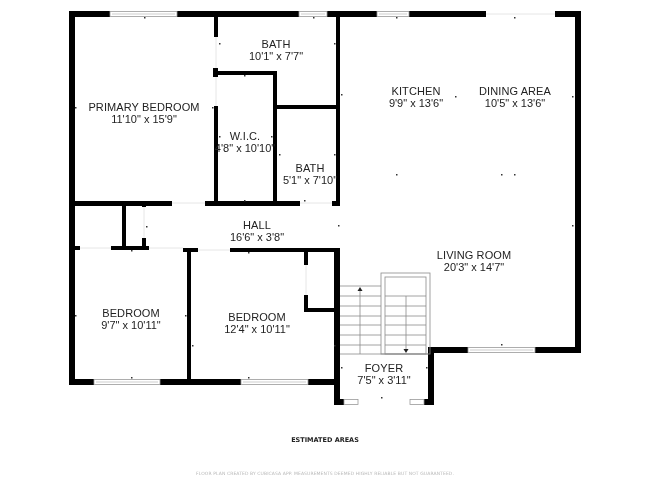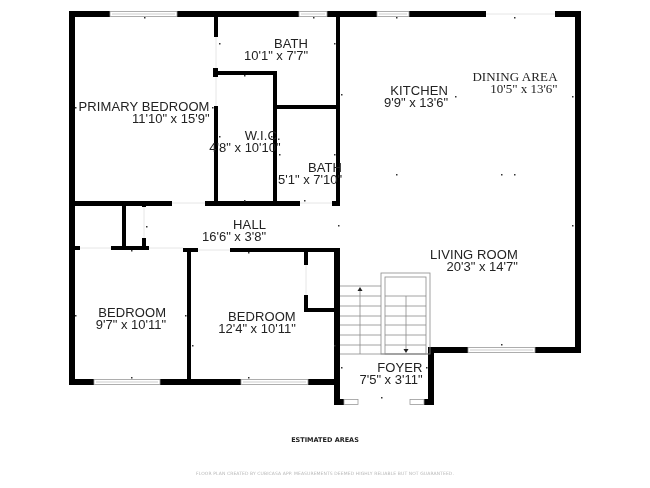--- a/index.html
+++ b/index.html
@@ -1,18 +1,18 @@
 <!DOCTYPE html>
 <html><head>
   <meta charset="utf-8">
   <style>
     html, body { margin: 0; padding: 0; background: #ffffff; }
     body { width: 650px; height: 488px; position: relative; overflow: hidden; font-family: "Liberation Sans", sans-serif; }
     #plan { position: absolute; left: 0; top: 0; width: 650px; height: 488px; }
-    .room-label { position: absolute; text-align: right; color: #222; font-size: 13px; line-height: 12px; white-space: nowrap; transform: translateX(-50%); }
+    .room-label { position: absolute; text-align: center; color: #222; font-size: 11px; line-height: 12px; white-space: nowrap; transform: translateX(-50%); }
     .room-label .name { display: block; letter-spacing: 0.1px; }
     .room-label .dim { display: block; }
     #areas { position: absolute; left: 0; width: 650px; top: 436px; text-align: center; color: #222; font-family: "DejaVu Sans", sans-serif; }
     #areas .title { font-size: 6.5px; font-weight: bold; line-height: 8px; }
     #areas .line { font-size: 6.5px; line-height: 8px; }
     #disclaimer { position: absolute; left: 0; width: 650px; top: 471px; text-align: center; color: #b9b9b9; font-size: 4.5px; font-family: "DejaVu Sans", sans-serif; letter-spacing: 0.1px; }
   </style>
 </head>
 <body>
 
@@ -184,41 +184,41 @@
   <span class="dim">4'8" x 10'10"</span>
 </div>
 <div class="room-label" style="left:310px; top:162px;">
   <span class="name">BATH</span>
   <span class="dim">5'1" x 7'10"</span>
 </div>
 <div class="room-label" style="left:392px; top:85px;margin-left:24px;">
   <span class="name">KITCHEN</span>
   <span class="dim">9'9" x 13'6"</span>
 </div>
-<div class="room-label" style="left:515px; top:71px;font-family:Liberation Serif, serif;">
+<div class="room-label" style="left:515px; top:85px;">
   <span class="name">DINING AREA</span>
   <span class="dim">10'5" x 13'6"</span>
 </div>
-<div class="room-label" style="left:234px; top:219px;">
+<div class="room-label" style="left:257px; top:219px;">
   <span class="name">HALL</span>
   <span class="dim">16'6" x 3'8"</span>
 </div>
 <div class="room-label" style="left:474px; top:249px;">
   <span class="name">LIVING ROOM</span>
   <span class="dim">20'3" x 14'7"</span>
 </div>
 <div class="room-label" style="left:131px; top:307px;">
   <span class="name">BEDROOM</span>
   <span class="dim">9'7" x 10'11"</span>
 </div>
 <div class="room-label" style="left:257px; top:311px;">
   <span class="name">BEDROOM</span>
   <span class="dim">12'4" x 10'11"</span>
 </div>
-<div class="room-label" style="left:384px; top:362px;margin-left:7px;">
+<div class="room-label" style="left:384px; top:362px;">
   <span class="name">FOYER</span>
   <span class="dim">7'5" x 3'11"</span>
 </div>
 
 <div id="areas">
   <div class="title">ESTIMATED AREAS</div>
 </div>
 <div id="disclaimer">FLOOR PLAN CREATED BY CUBICASA APP. MEASUREMENTS DEEMED HIGHLY RELIABLE BUT NOT GUARANTEED.</div>
 
 </body></html>

